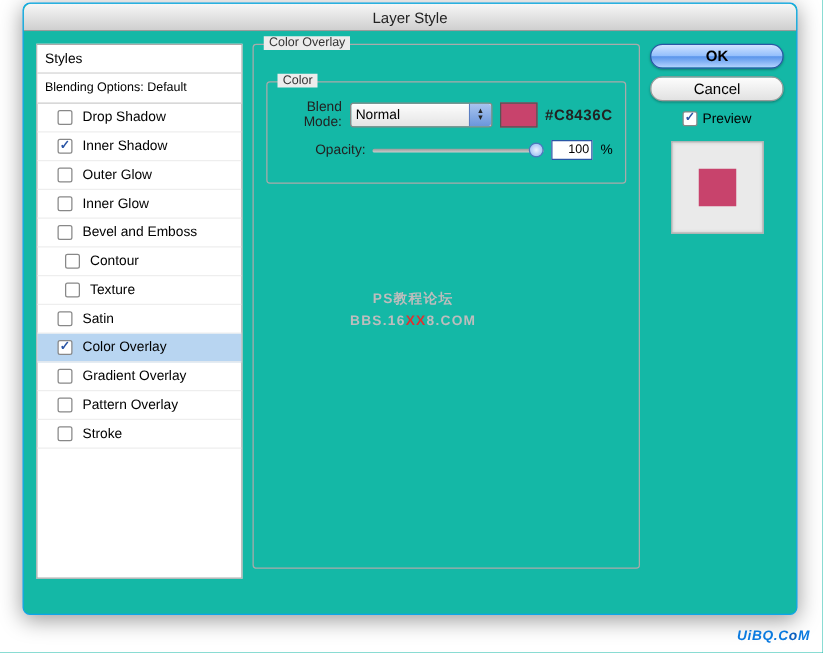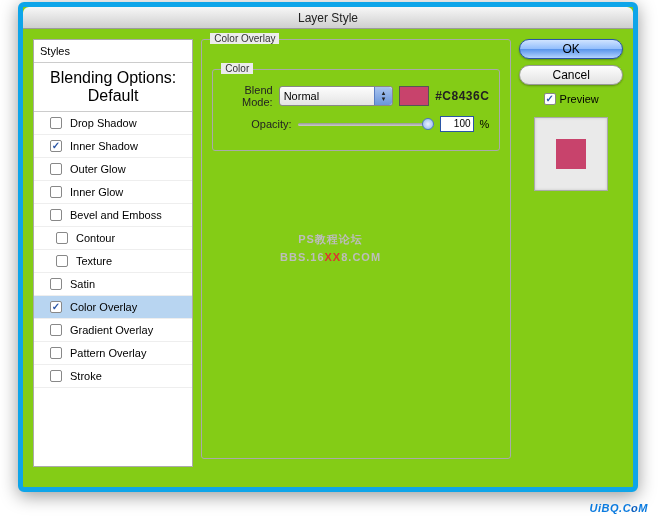--- a/index.html
+++ b/index.html
@@ -1,22 +1,22 @@
 <!DOCTYPE html>
 <html><head>
 <meta charset="utf-8">
 <style>
 * { box-sizing: border-box; margin: 0; padding: 0; font-family: "Lucida Grande", Arial, sans-serif; font-size: 11px; }
 body { background: #fff; width: 658px; height: 522px; position: relative; }
-.dialog { position: absolute; top: 2px; left: 18px; width: 620px; height: 490px; background: #84cc16; border: 5px solid #0ea5e9; border-radius: 6px; box-shadow: 0 4px 18px rgba(0,0,0,0.4); }
+.dialog { position: absolute; top: 2px; left: 18px; width: 620px; height: 490px; background: #14b8a6; border: 1px solid #0ea5e9; border-radius: 6px; box-shadow: 0 4px 18px rgba(0,0,0,0.4); }
 .titlebar { height: 22px; background: linear-gradient(#f7f7f7,#cfcfcf); border-bottom: 1px solid #9b9b9b; border-radius: 6px 6px 0 0; text-align: center; line-height: 22px; font-size: 12px; color: #222; }
 .content { display: flex; padding: 10px; gap: 8px; }
 .styles-panel { width: 170px; border: 1px solid #aaa; background: #fff; }
 .styles-header { padding: 5px 6px; border-bottom: 1px solid #ccc; background: #fff; }
-.blending { padding: 6px 6px; border-bottom: 1px solid #ccc; background: #fff; font-size: 16px; text-align: center; }
+.blending { padding: 6px 6px; border-bottom: 1px solid #ccc; background: #fff; font-size: 10px; }
 .style-item { display: flex; align-items: center; padding: 5px 16px; border-bottom: 1px solid #eee; gap: 8px; cursor: pointer; }
 .style-item.indent { padding-left: 22px; align-items: flex-end; }
 .style-item.selected { background: #b8d5f1; }
 .cb { width: 12px; height: 12px; border: 1px solid #888; border-radius: 2px; background: #fff; display: inline-flex; align-items: center; justify-content: center; }
 .cb.checked::after { content: "✓"; font-size: 10px; color: #2a55a5; font-weight: bold; line-height: 10px; }
 .fieldset { position: relative; border: 1px solid #aaa; border-radius: 3px; padding: 12px 10px 10px; margin-bottom: 8px; }
 .legend { position: absolute; top: -7px; left: 8px; background: #ececec; padding: 0 4px; font-size: 10px; color: #333; }
 .center { width: 310px; }
 .row { display: flex; align-items: center; gap: 6px; margin-bottom: 8px; }
 .lab { width: 70px; text-align: right; color: #222; }
@@ -25,21 +25,21 @@
 .select-arrows::before { content: "▴"; font-size: 7px; color: #222; line-height: 6px; }
 .select-arrows::after { content: "▾"; font-size: 7px; color: #222; line-height: 6px; }
 .swatch { width: 42px; height: 20px; border: 1px solid #555; }
 .hex { font-weight: bold; letter-spacing: 0.5px; font-size: 12px; color: #222; }
 .slider { position: relative; width: 140px; height: 14px; }
 .slider-track { position: absolute; top: 6px; width: 100%; height: 3px; background: linear-gradient(#9a9a9a,#ccc); border-radius: 2px; }
 .slider-thumb { position: absolute; top: 1px; right: 0; width: 12px; height: 12px; border-radius: 50%; background: radial-gradient(#eaf2ff,#8ab2f0); border: 1px solid #4d76bd; }
 .num { width: 34px; height: 16px; border: 1px solid #2a55a5; text-align: right; padding: 1px 2px; background: #fff; font-size: 10px; }
 .right { width: 110px; display: flex; flex-direction: column; gap: 6px; align-items: stretch; }
 .aqua-btn { height: 20px; border: 1px solid #5a7ec2; border-radius: 10px; background: linear-gradient(#e0edff 0%,#bcd6ff 48%,#8cb6f2 52%,#c4dcff 100%); text-align: center; line-height: 18px; cursor: pointer; font-size: 12px; color: #000; box-shadow: 0 1px 2px rgba(0,0,0,0.3); }
-.aqua-btn.default { border-color: #2a55a5; background: linear-gradient(#cfe3ff 0%,#94bffc 48%,#5a95eb 52%,#b4d4ff 100%); font-weight: normal; border-radius: 10px; }
+.aqua-btn.default { border-color: #2a55a5; background: linear-gradient(#cfe3ff 0%,#94bffc 48%,#5a95eb 52%,#b4d4ff 100%); font-weight: bold; border-radius: 10px; }
 .aqua-btn.plain { background: linear-gradient(#fdfdfd,#e2e2e2); border-color: #999; }
 .preview-row { display: flex; align-items: center; gap: 4px; justify-content: center; margin-top: 2px; }
 .preview-box { width: 74px; height: 74px; border: 1px solid #aaa; background: #eaeaea; display: flex; align-items: center; justify-content: center; margin: 6px auto 0; box-shadow: inset 0 0 3px rgba(0,0,0,0.15); }
 .preview-sw { width: 30px; height: 30px; }
 .wm { position: absolute; top: 230px; left: 280px; font-size: 14px; color: #bdbdbd; font-weight: bold; letter-spacing: 1px; text-align: center; line-height: 18px; pointer-events: none; }
 .wm .xx { color: #d33; }
 .brand { position: absolute; right: 10px; bottom: 4px; font-size: 22px; font-weight: bold; font-style: italic; color: #0a7adf; letter-spacing: 0.5px; }
 .brand .o { color: #0b5fbf; }
 </style>
 </head>

